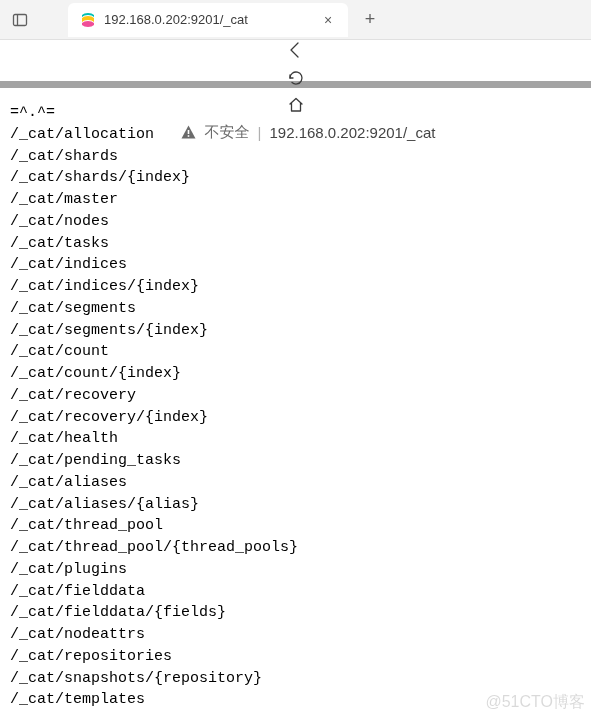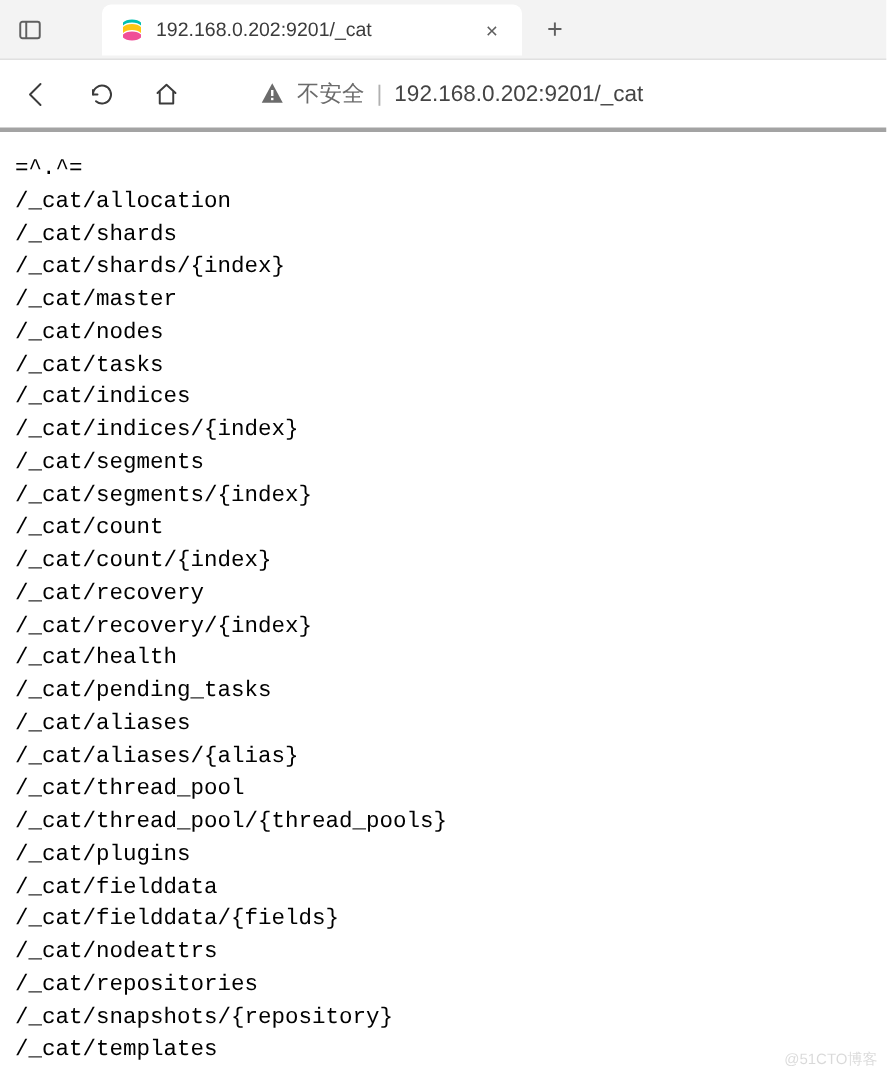--- a/index.html
+++ b/index.html
@@ -72,21 +72,22 @@
       font-size: 18px;
       margin-left: 4px;
     }
     .nav-bar {
       height: 48px;
       background: #ffffff;
       display: flex;
       align-items: center;
       padding: 0 8px;
       gap: 9px;
-      border-bottom: 3px solid #a3a3a3;
+      border-bottom: 7px solid #a3a3a3;
+      flex-direction: column;
     }
     .nav-btn {
       width: 34px;
       height: 34px;
       display: flex;
       align-items: center;
       justify-content: center;
       color: #3b3b3b;
       border-radius: 4px;
     }
@@ -125,21 +126,21 @@
       color: #000000;
       white-space: pre;
     }
     .content .line {
       display: block;
     }
     .watermark {
       position: absolute;
       bottom: 6px;
       right: 6px;
-      font-size: 10px;
+      font-size: 16px;
       color: rgba(0,0,0,0.15);
     }
   </style>
 </head>
 <body>
 
 <div class="tab-bar">
   <div class="window-tab-icon">
     <svg width="16" height="16" viewBox="0 0 16 16">
         <rect x="1.5" y="2.5" width="13" height="11" rx="1.5" fill="none" stroke="currentColor" stroke-width="1.3"></rect>

